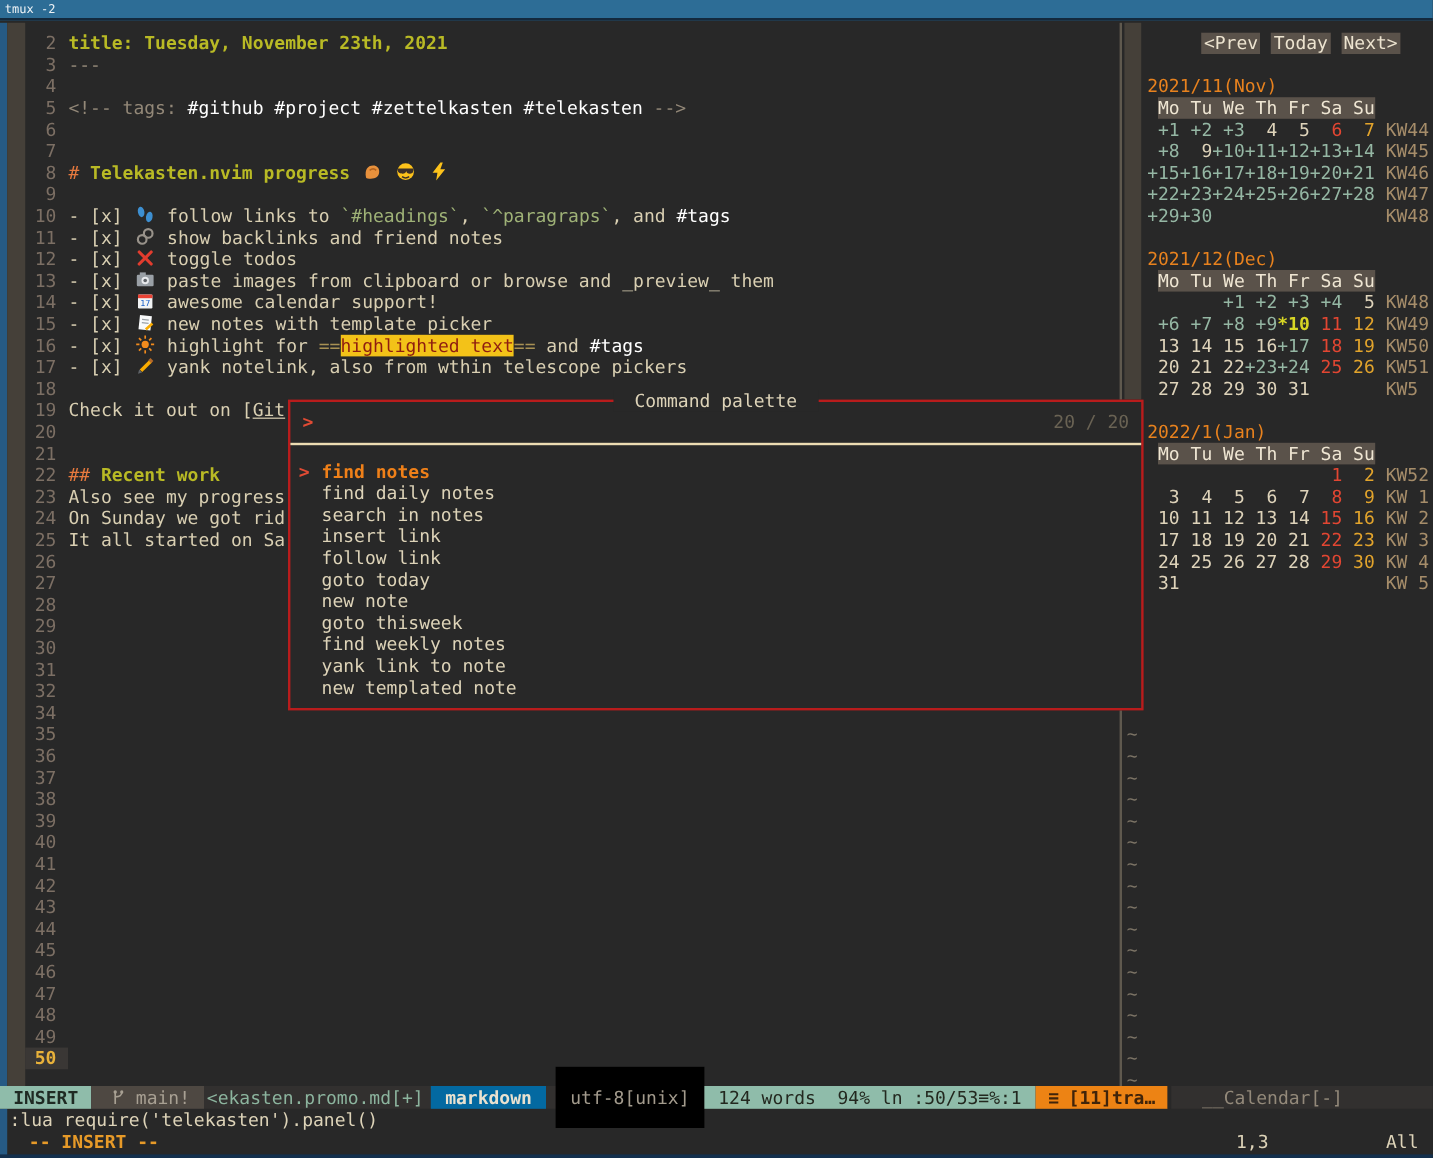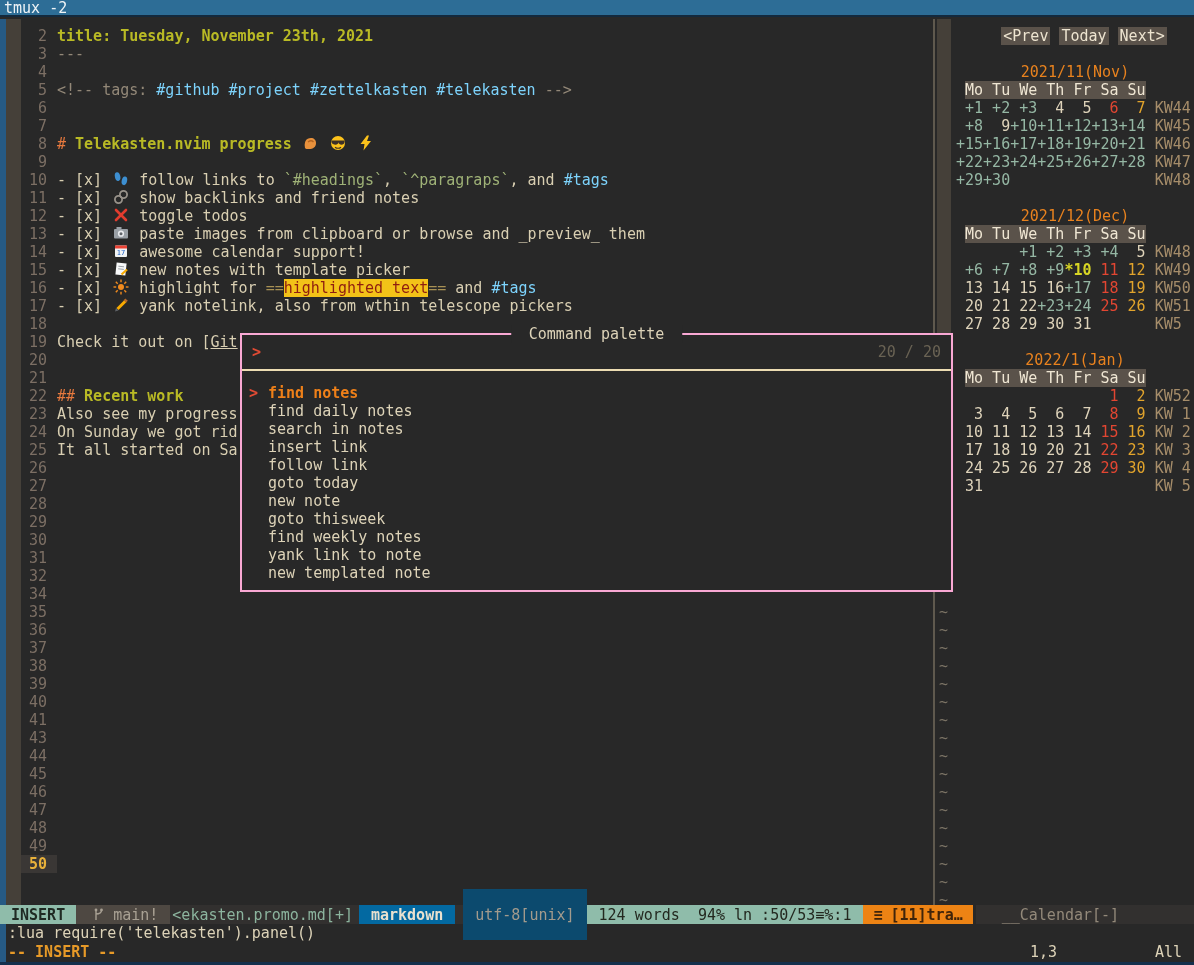--- a/index.html
+++ b/index.html
@@ -4,93 +4,93 @@
 <style>
   html,body{margin:0;padding:0}
   body{
     position:relative;width:1194px;height:965px;overflow:hidden;
     background:#282828;color:#d9cfb2;
     font-family:"DejaVu Sans Mono","Liberation Mono",monospace;
     font-size:15px;line-height:18px;
   }
   
   .tmux-bar{position:absolute;left:0;top:0;width:1194px;height:17px;background:#2d6d96;
-    border-bottom:2px solid #13293d;color:#eef3f6;font-size:15px;line-height:17px;padding-left:4px;box-sizing:border-box}
+    border-bottom:2px solid #13293d;color:#eef3f6;font-size:10px;line-height:17px;padding-left:4px;box-sizing:border-box}
   .left-edge{position:absolute;left:0;top:19px;bottom:0;width:6px;background:#265a84}
   .bottom-edge{position:absolute;left:0;bottom:0;width:1194px;height:3px;background:#14304d}
   .sign-strip{position:absolute;left:6px;top:19px;width:15px;height:886px;background:#454039}
   .vsep{position:absolute;left:933px;top:19px;width:2px;height:886px;background:#5f594e}
   .cal-strip{position:absolute;left:937px;top:19px;width:14px;height:314px;background:#454039}
 
   
   .editor{position:absolute;left:21px;top:27px;width:912px}
   .ed-line{height:18px;display:flex;white-space:pre}
   .ed-line.cursorline{background:linear-gradient(to right,#3a3735 0,#3a3735 36px,transparent 36px)}
   .ed-num{width:26px;flex:none;text-align:right;color:#7c6f64}
   .cursorline .ed-num{color:#e8b13a;font-weight:bold}
   .ed-text{margin-left:10px;white-space:pre;display:flex;align-items:flex-start}
   .c-title{color:#b9ba25;font-weight:bold}
   .c-comment{color:#938878}
-  .c-tag{color:#7dd3fc}
+  .c-tag{color:#ffffff}
   .c-orange{color:#e6793e}
   .c-fg{color:#d9cfb2}
   .c-code{color:#9fb277}
   .c-hl{background:#f3c218;color:#8f1d10;font-weight:normal}
   .c-hldelim{color:#a89154}
   .c-link{color:#d9cfb2;text-decoration:underline}
   .ic{display:inline-flex;width:19px;justify-content:center;align-items:center}
   .ic svg{display:block}
 
   
   .popup{position:absolute;left:240px;top:333px;width:713px;height:259px;box-sizing:border-box;
-    background:#282828;border:2px solid #f9a8d4;z-index:10}
+    background:#282828;border:2px solid #b91c1c;z-index:10}
   .popup-title{position:absolute;top:-10px;left:50%;transform:translateX(-50%);
     background:#282828;padding:0 9px;color:#ddd3b8;white-space:pre}
   .popup-prompt{height:34px;border-bottom:2px solid #ecdcb2;display:flex;align-items:center;padding:0 10px}
   .prompt-caret{color:#e04b34;font-weight:bold}
   .prompt-counter{margin-left:auto;color:#6a6354}
   .popup-list{padding-top:13px}
   .p-item{height:18px;display:flex;white-space:pre;padding-left:7px}
   .p-caret{width:19px;flex:none;color:#e04b34;font-weight:bold}
   .p-label{color:#ddd3b8}
   .p-item.sel .p-label{color:#ef8019;font-weight:bold}
 
   
   .calendar{position:absolute;left:956px;top:27px;width:238px;overflow:hidden}
   .cal-nav{height:18px;display:flex;justify-content:center;gap:9px;transform:translateX(9px);margin-bottom:18px;white-space:pre}
   .cal-btn{background:#5a524a;color:#ede4d0;padding:0 2px}
   .cal-month{margin-bottom:18px}
-  .cal-title{height:18px;text-align:center;color:#e8821e;white-space:pre}
+  .cal-title{height:18px;text-align:left;color:#e8821e;white-space:pre}
   .cal-row{height:18px;white-space:pre}
   .dow{background:#5a524a;color:#efe6d3}
   .d-note{color:#95b7a4}
   .d-plain{color:#ded3ba}
   .d-sat{color:#e24632}
   .d-sun{color:#e2a42c}
   .d-today{color:#d8d625;font-weight:bold}
   .kw{color:#a68d6a}
   .tilde-col{position:absolute;left:939px;top:603px;width:40px;height:302px;overflow:hidden}
   .tilde{height:18px;color:#7b7365;white-space:pre}
 
   
   .statusbar{position:absolute;left:0;top:905px;width:1194px;height:19px;display:flex;align-items:stretch;z-index:5;background:#282828}
   .sb{display:flex;align-items:center;white-space:pre}
   .sb-mode{background:#8fbcaa;color:#1f2a23;font-weight:bold;padding:0 11px}
   .sb-branch{background:#4e4842;color:#a8a093;padding:0 12px;gap:6px}
   .sb-file{background:#32302f;color:#8cb49e;padding:0 2px}
   .sb-mid{background:#32302f;flex:1;gap:8px;padding-left:4px}
   .sb-ft{background:#0369a1;color:#e9e1cf;font-weight:bold;padding:0 12px;height:100%;display:flex;align-items:center}
-  .sb-enc{background:#0c4a6e;color:#a39b8d;padding:16px 12px;height:100%;display:flex;align-items:center}
+  .sb-enc{background:#000000;color:#a39b8d;padding:16px 12px;height:100%;display:flex;align-items:center}
   .sb-stats{background:#8fbcaa;color:#23281f;padding:0 12px}
   .sb-tabs{background:#ed8314;color:#40240a;padding:0 10px;gap:8px;font-weight:bold}
   .sb-gap{width:4px;background:#282828}
   .sb-cal{background:#32302f;color:#93897a;width:256px;padding-left:26px}
   .cmdline{position:absolute;left:0;top:924px;width:1194px;height:19px;padding-left:8px;box-sizing:border-box;color:#ddd3b8;white-space:pre}
   .bottomrow{position:absolute;left:0;top:943px;width:1194px;height:19px;z-index:4}
-  .b-mode{position:absolute;left:8px;color:#e79a28;font-weight:bold;white-space:pre}
+  .b-mode{position:absolute;left:24px;color:#e79a28;font-weight:bold;white-space:pre}
   .b-ruler{position:absolute;left:1030px;color:#ddd3b8}
   .b-scroll{position:absolute;left:1155px;color:#ddd3b8}
 </style>
 </head>
 <body>
 
 <div class="tmux-bar">tmux  -2</div>
 <div class="left-edge"></div>
 <div class="bottom-edge"></div>
 <div class="sign-strip"></div>
@@ -184,20 +184,21 @@
     <div class="ed-line"><span class="ed-num">31</span><span class="ed-text"></span></div>
     <div class="ed-line"><span class="ed-num">32</span><span class="ed-text"></span></div>
     <div class="ed-line"><span class="ed-num">34</span><span class="ed-text"></span></div>
     <div class="ed-line"><span class="ed-num">35</span><span class="ed-text"></span></div>
     <div class="ed-line"><span class="ed-num">36</span><span class="ed-text"></span></div>
     <div class="ed-line"><span class="ed-num">37</span><span class="ed-text"></span></div>
     <div class="ed-line"><span class="ed-num">38</span><span class="ed-text"></span></div>
     <div class="ed-line"><span class="ed-num">39</span><span class="ed-text"></span></div>
     <div class="ed-line"><span class="ed-num">40</span><span class="ed-text"></span></div>
     <div class="ed-line"><span class="ed-num">41</span><span class="ed-text"></span></div>
+    <div class="ed-line"><span class="ed-num">42</span><span class="ed-text"></span></div>
     <div class="ed-line"><span class="ed-num">43</span><span class="ed-text"></span></div>
     <div class="ed-line"><span class="ed-num">44</span><span class="ed-text"></span></div>
     <div class="ed-line"><span class="ed-num">45</span><span class="ed-text"></span></div>
     <div class="ed-line"><span class="ed-num">46</span><span class="ed-text"></span></div>
     <div class="ed-line"><span class="ed-num">47</span><span class="ed-text"></span></div>
     <div class="ed-line"><span class="ed-num">48</span><span class="ed-text"></span></div>
     <div class="ed-line"><span class="ed-num">49</span><span class="ed-text"></span></div>
     <div class="ed-line cursorline"><span class="ed-num">50</span><span class="ed-text"></span></div>
   </div>
 

